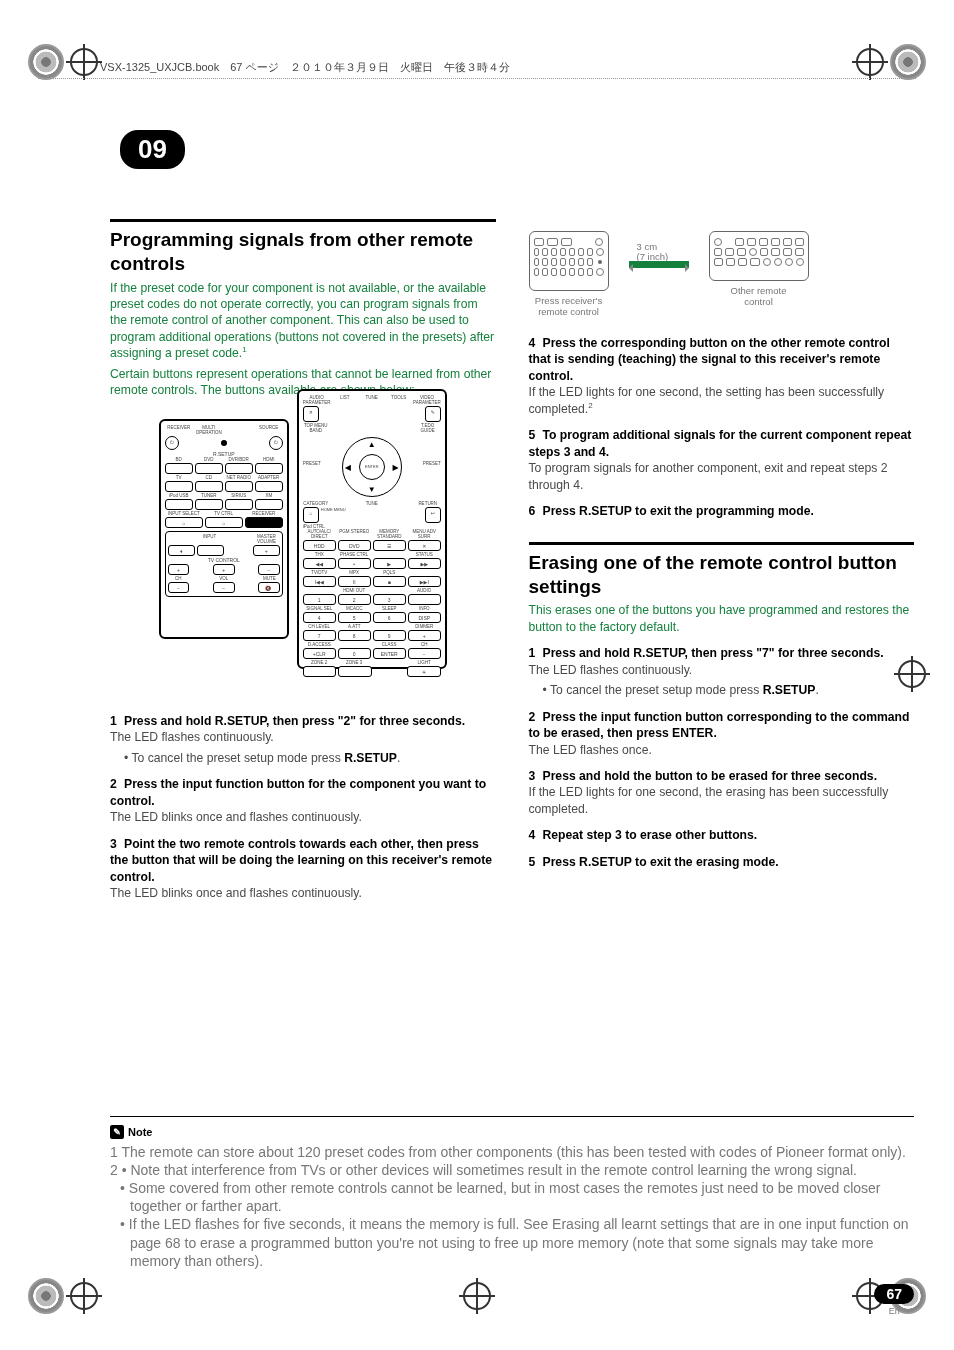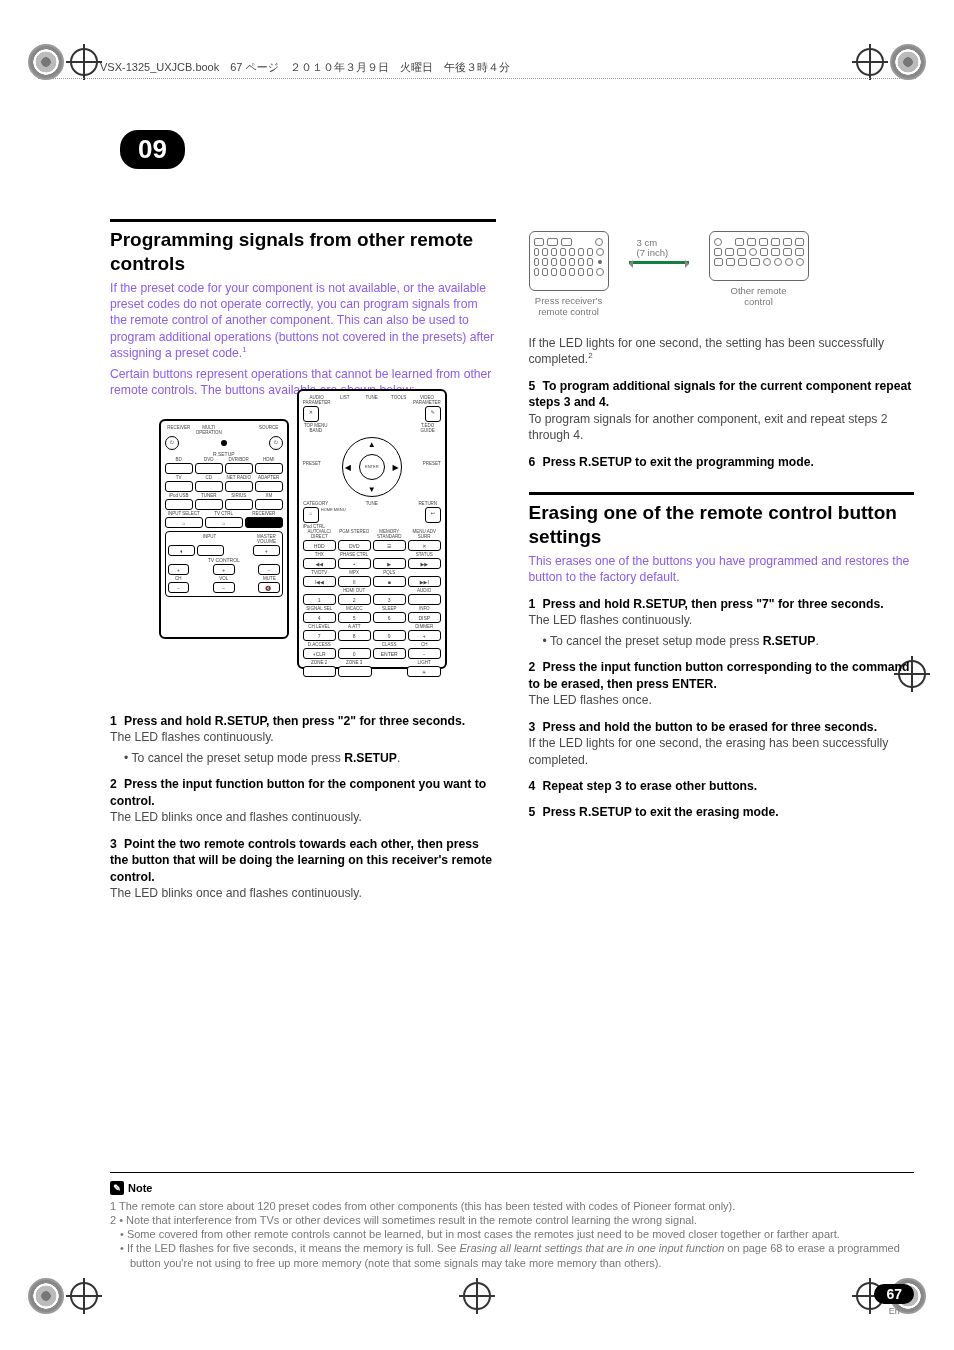--- a/index.html
+++ b/index.html
@@ -87,21 +87,21 @@
   h2 {
     font-size: 19px;
     font-weight: bold;
     color: #000;
     line-height: 1.25;
     margin-bottom: 4px;
   }
   p {
     font-size: 12.2px;
     line-height: 1.35;
-    color: #8b5cf6;
+    color: #15803d;
     margin-bottom: 2px;
   }
   .step {
     font-size: 12.2px;
     line-height: 1.35;
     color: #000;
     font-weight: bold;
     margin-top: 10px;
   }
   .step .n {
@@ -202,21 +202,21 @@
     padding: 4px;
   }
   .mini-remote.sm { width: 100px; height: 50px; }
   .mini-row { display: flex; gap: 3px; margin: 2px 0; }
   .mini-btn { border: 1px solid #777; border-radius: 2px; height: 8px; flex: 1; }
   .mini-btn.round { border-radius: 50%; width: 8px; flex: none; }
   .figcap { text-align: center; font-size: 9.5px; color: #777; margin-top: 4px; }
   .dimline {
     position: relative;
     width: 60px;
-    border-top: 3px solid #15803d;
+    border-top: 7px solid #15803d;
     margin-top: 30px;
   }
   .dimline::before, .dimline::after {
     content: "";
     position: absolute;
     top: -4px;
     border: 4px solid transparent;
   }
   .dimline::before { left: -4px; border-right-color: #888; }
   .dimline::after  { right: -4px; border-left-color: #888; }
@@ -241,42 +241,42 @@
     width: 14px; height: 14px;
     background: #000;
     color: #fff;
     display: inline-flex;
     align-items: center;
     justify-content: center;
     font-size: 9px;
     border-radius: 2px;
   }
   .note-text {
-    font-size: 11px;
+    font-size: 14px;
     color: #777;
     line-height: 1.3;
     padding-left: 10px;
     text-indent: -10px;
   }
   .pgbadge {
     position: absolute;
     right: 40px; bottom: 34px;
     text-align: center;
   }
   .pgnum {
     background: #000;
     color: #fff;
     font-weight: bold;
     font-size: 14px;
     border-radius: 10px;
     padding: 2px 12px;
   }
   .pglang { font-size: 9px; color: #777; margin-top: 2px; }
   .bold { font-weight: bold; color: #000; }
-  .italic { font-style: italic; }
+  .italic { }
 </style>
 </head>
 <body>
 
 <div class="regmark" style="left:28px; top:44px;"></div>
 <div class="regmark" style="right:28px; top:44px;"></div>
 <div class="regmark" style="left:28px; bottom:36px;"></div>
 <div class="regmark" style="right:28px; bottom:36px;"></div>
 <div class="crosshair" style="left:70px; top:48px;"></div>
 <div class="crosshair" style="right:70px; top:48px;"></div>
@@ -644,20 +644,21 @@
                 <div class="mini-btn round"></div>
                 <div class="mini-btn round"></div>
                 <div class="mini-btn round"></div>
                 <div class="mini-btn round"></div>
               </div>
           </div>
           <div class="figcap"><span>Other remote</span><br><span>control</span></div>
         </div>
       </div>
 
+      <div class="step"><span class="n">4</span><span>Press the corresponding button on the other remote control that is sending (teaching) the signal to this receiver's remote control.</span></div>
       <p class="sub"><span>If the LED lights for one second, the setting has been successfully completed.</span><span class="sup">2</span></p>
 
       <div class="step"><span class="n">5</span><span>To program additional signals for the current component repeat steps 3 and 4.</span></div>
       <p class="sub">To program signals for another component, exit and repeat steps 2 through 4.</p>
 
       <div class="step"><span class="n">6</span><span>Press R.SETUP to exit the programming mode.</span></div>
 
       <div class="bar" style="margin-top:22px"></div>
       <h2>Erasing one of the remote control button settings</h2>
       <p>This erases one of the buttons you have programmed and restores the button to the factory default.</p>

